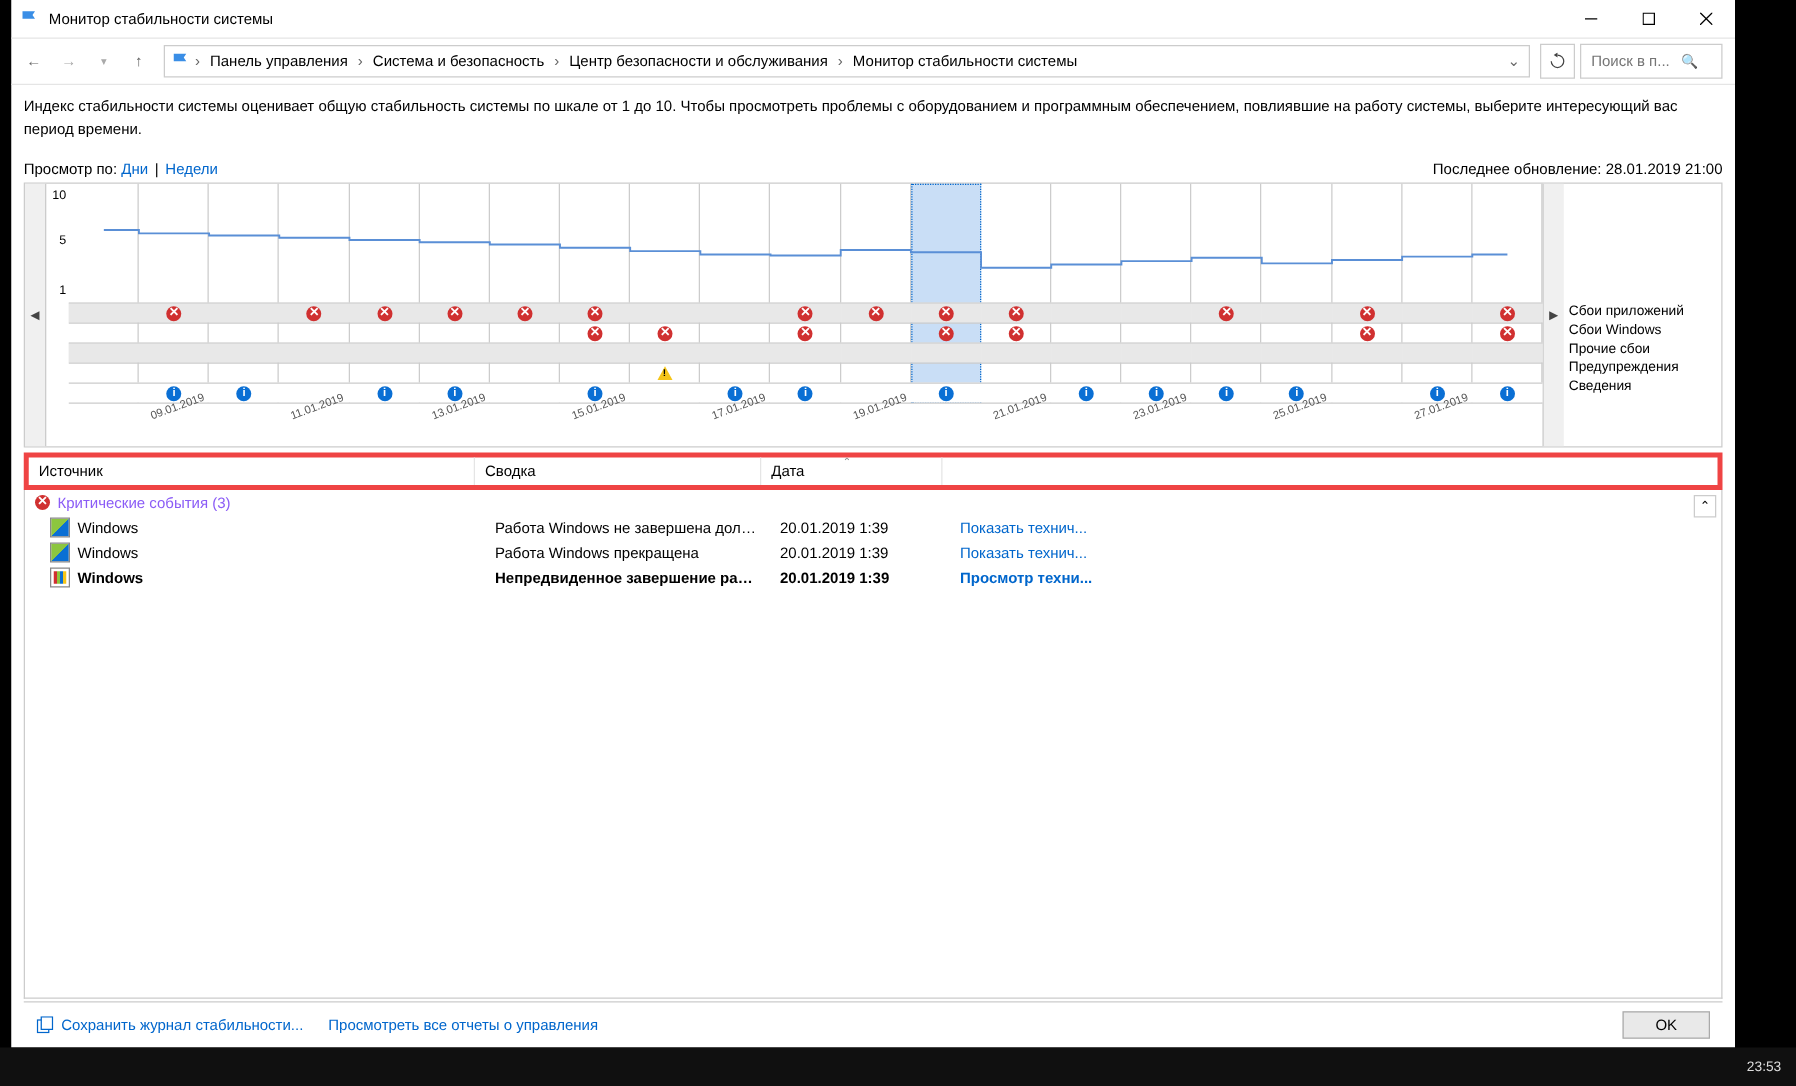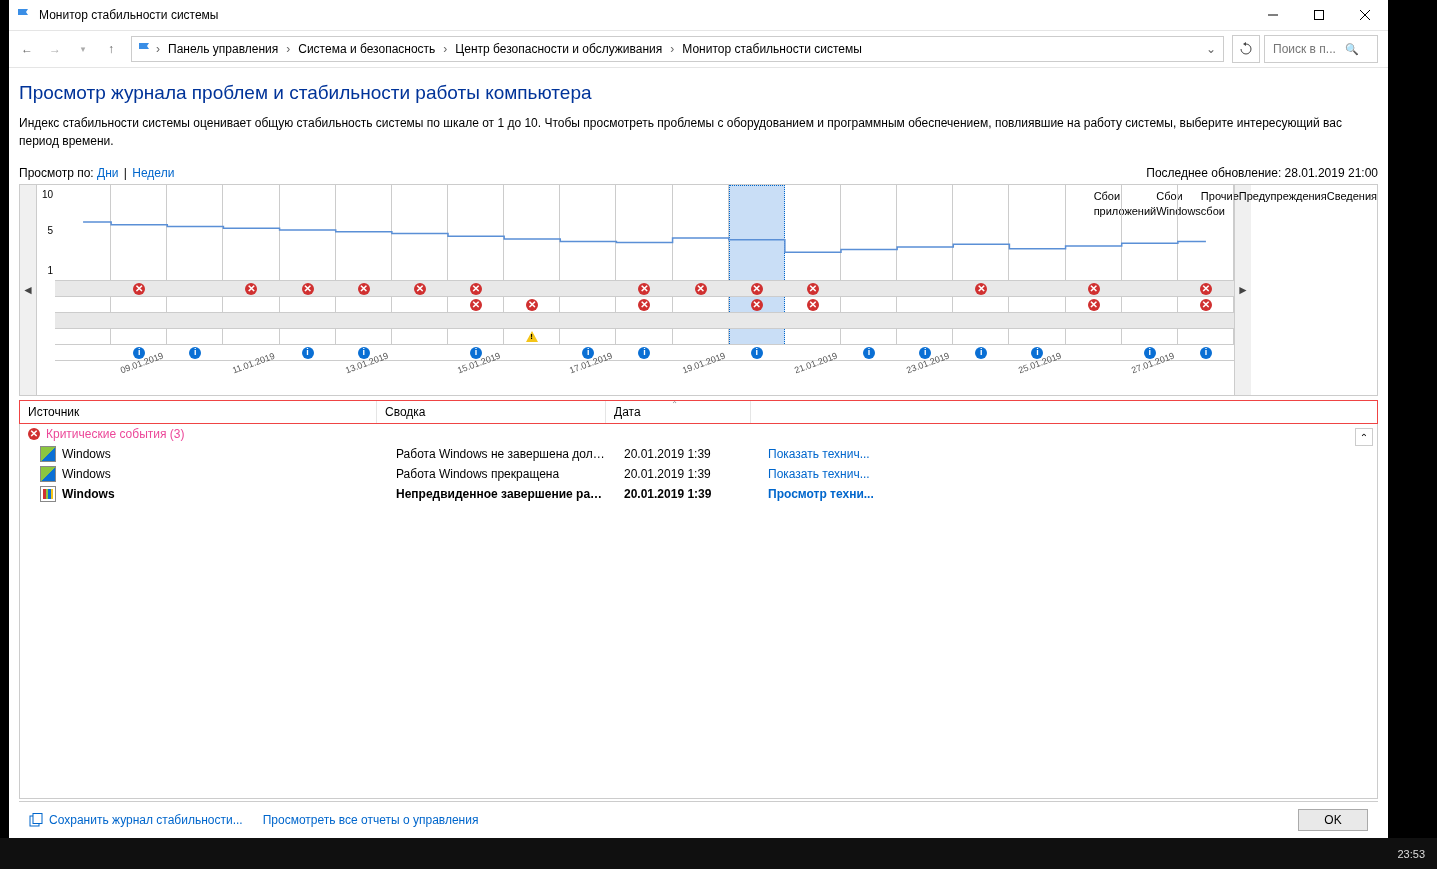--- a/index.html
+++ b/index.html
@@ -24,48 +24,48 @@
 .content{flex:1;display:flex;flex-direction:column;padding:8px 10px 0 10px;overflow:hidden}
 h1.page-title{font-size:19px;font-weight:400;color:#003399;margin:6px 0 10px 0}
 .description{font-size:12px;line-height:1.5;margin-bottom:16px;max-width:1360px}
 .view-row{display:flex;justify-content:space-between;margin-bottom:4px;font-size:12px}
 .view-by a{color:#0066cc;text-decoration:none}
 .view-by .sep{color:#000;margin:0 2px}
 .chart-outer{border:1px solid #ccc;display:flex;position:relative}
 .scroll-btn{width:16px;background:#f0f0f0;display:flex;align-items:center;justify-content:center;border-right:1px solid #ccc;color:#444}
 .scroll-btn.right{border-right:none;border-left:1px solid #ccc}
 .chart-main{flex:1;position:relative}
-.legend-col{width:122px;padding:4px 0 0 4px;font-size:11px;line-height:14.5px;display:flex;flex-direction:row;justify-content:flex-end}
+.legend-col{width:122px;padding:4px 0 0 4px;font-size:11px;line-height:14.5px;display:flex;flex-direction:column;justify-content:flex-end}
 .legend-col div{height:15px}
 .y-axis{position:absolute;left:2px;top:2px;font-size:10px;text-align:right;width:14px}
 .y-axis div{position:absolute;right:0}
 .chart-grid{position:absolute;left:18px;right:0;top:0;height:175px}
 .day-col{position:absolute;top:0;height:100%;border-right:1px solid #ccc;box-sizing:border-box}
 .day-col.selected{background:rgba(100,160,230,0.35);border:1px dotted #0066cc}
 .icon-rows{position:absolute;left:18px;right:0;top:95px}
 .icon-row{height:15px;border-top:1px solid #ccc;position:relative}
 .icon-row .cell{position:absolute;top:0;height:15px;display:flex;align-items:center;justify-content:center}
 .icon-row .cell.grey{background:#e8e8e8}
 .x-labels{position:absolute;left:18px;right:0;top:175px;height:24px}
 .x-labels span{position:absolute;font-size:9px;transform:rotate(-20deg);transform-origin:left top;top:6px;color:#555;white-space:nowrap}
 .info-circle{width:12px;height:12px;border-radius:50%;background:#0a6fd4;color:#fff;font-size:9px;font-weight:bold;display:flex;align-items:center;justify-content:center;line-height:1}
 .error-circle{width:12px;height:12px;border-radius:50%;background:#d03030;color:#fff;font-size:10px;font-weight:bold;display:flex;align-items:center;justify-content:center;line-height:1}
 .warn-tri{width:0;height:0;border-left:6px solid transparent;border-right:6px solid transparent;border-bottom:11px solid #f5c518;position:relative}
 .warn-tri::after{content:"!";position:absolute;left:-2px;top:1px;font-size:8px;color:#000;font-weight:bold}
 .details-label{margin-top:16px;font-size:12px}
-.table-header{display:flex;border:1px solid #ef4444;height:22px;align-items:center;font-size:12px;margin-top:4px;background:#fff}
+.table-header{display:flex;border:4px solid #ef4444;height:22px;align-items:center;font-size:12px;margin-top:4px;background:#fff}
 .table-header .th{padding:0 8px;border-right:1px solid #e5e5e5;height:100%;display:flex;align-items:center}
 .th-src{width:340px}
 .th-sum{width:212px}
 .th-date{width:128px;position:relative}
 .th-date .sort{position:absolute;right:50%;top:-1px;font-size:8px;color:#888}
 .th-act{flex:1}
 .details-body{flex:1;border:1px solid #ccc;border-top:none;overflow:auto;position:relative}
 .group-row{display:flex;align-items:center;padding:3px 8px;gap:6px}
-.group-row a{color:#ec4899;text-decoration:none}
+.group-row a{color:#8b5cf6;text-decoration:none}
 .data-row{display:flex;align-items:center;padding:2px 0;font-size:12px}
 .data-row .c-src{width:348px;padding-left:20px;display:flex;align-items:center;gap:6px}
 .data-row .c-sum{width:212px;padding:0 8px;overflow:hidden;text-overflow:ellipsis;white-space:nowrap}
 .data-row .c-date{width:128px;padding:0 8px}
 .data-row .c-act{flex:1;padding:0 8px}
 .data-row .c-act a{color:#0066cc;text-decoration:none}
 .data-row.bold{font-weight:bold}
 .collapse-btn{position:absolute;right:4px;top:4px;width:16px;height:16px;border:1px solid #ccc;display:flex;align-items:center;justify-content:center;font-size:10px}
 .os-icon{width:14px;height:14px;background:linear-gradient(135deg,#8cc63f 0%,#8cc63f 50%,#0a6fd4 50%);border:1px solid #888}
 .os-icon2{width:14px;height:14px;background:#fff;border:1px solid #888;position:relative}
@@ -134,21 +134,20 @@
           <path d="M7 0 L7 4 L4 2 Z" fill="#444"></path>
         </svg>
     </div>
     <div class="search-box">
       <input placeholder="Поиск в п..." style="">
       <span style="font-size:11px">🔍</span>
     </div>
   </div>
 
   <div class="content">
-    <h1 class="page-title">Просмотр журнала проблем и стабильности работы компьютера</h1>
     <div class="description">Индекс стабильности системы оценивает общую стабильность системы по шкале от 1 до 10. Чтобы просмотреть проблемы с оборудованием и программным обеспечением, повлиявшие на работу системы, выберите интересующий вас период времени.</div>
 
     <div class="view-row">
       <div class="view-by">
         <span>Просмотр по:</span>
         <a href="#">Дни</a>
         <span class="sep">|</span>
         <a href="#">Недели</a>
       </div>
       <div>Последнее обновление: 28.01.2019 21:00</div>

